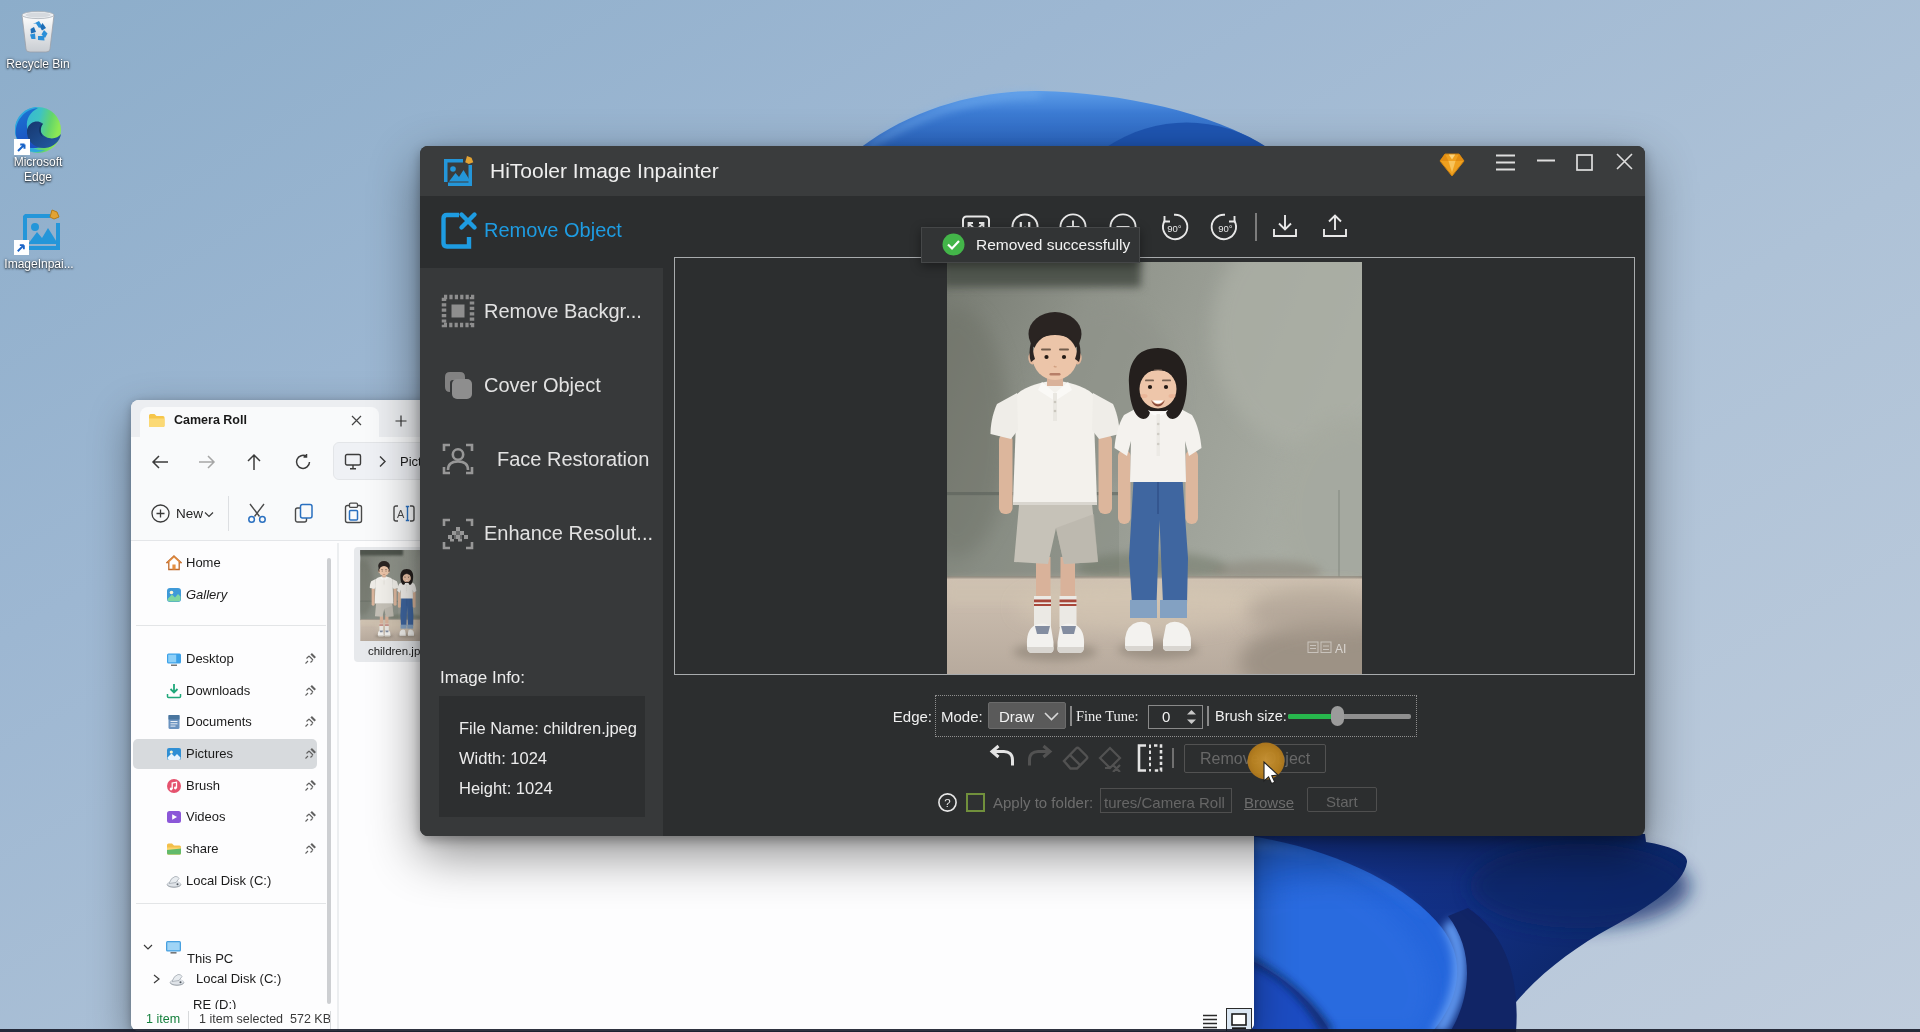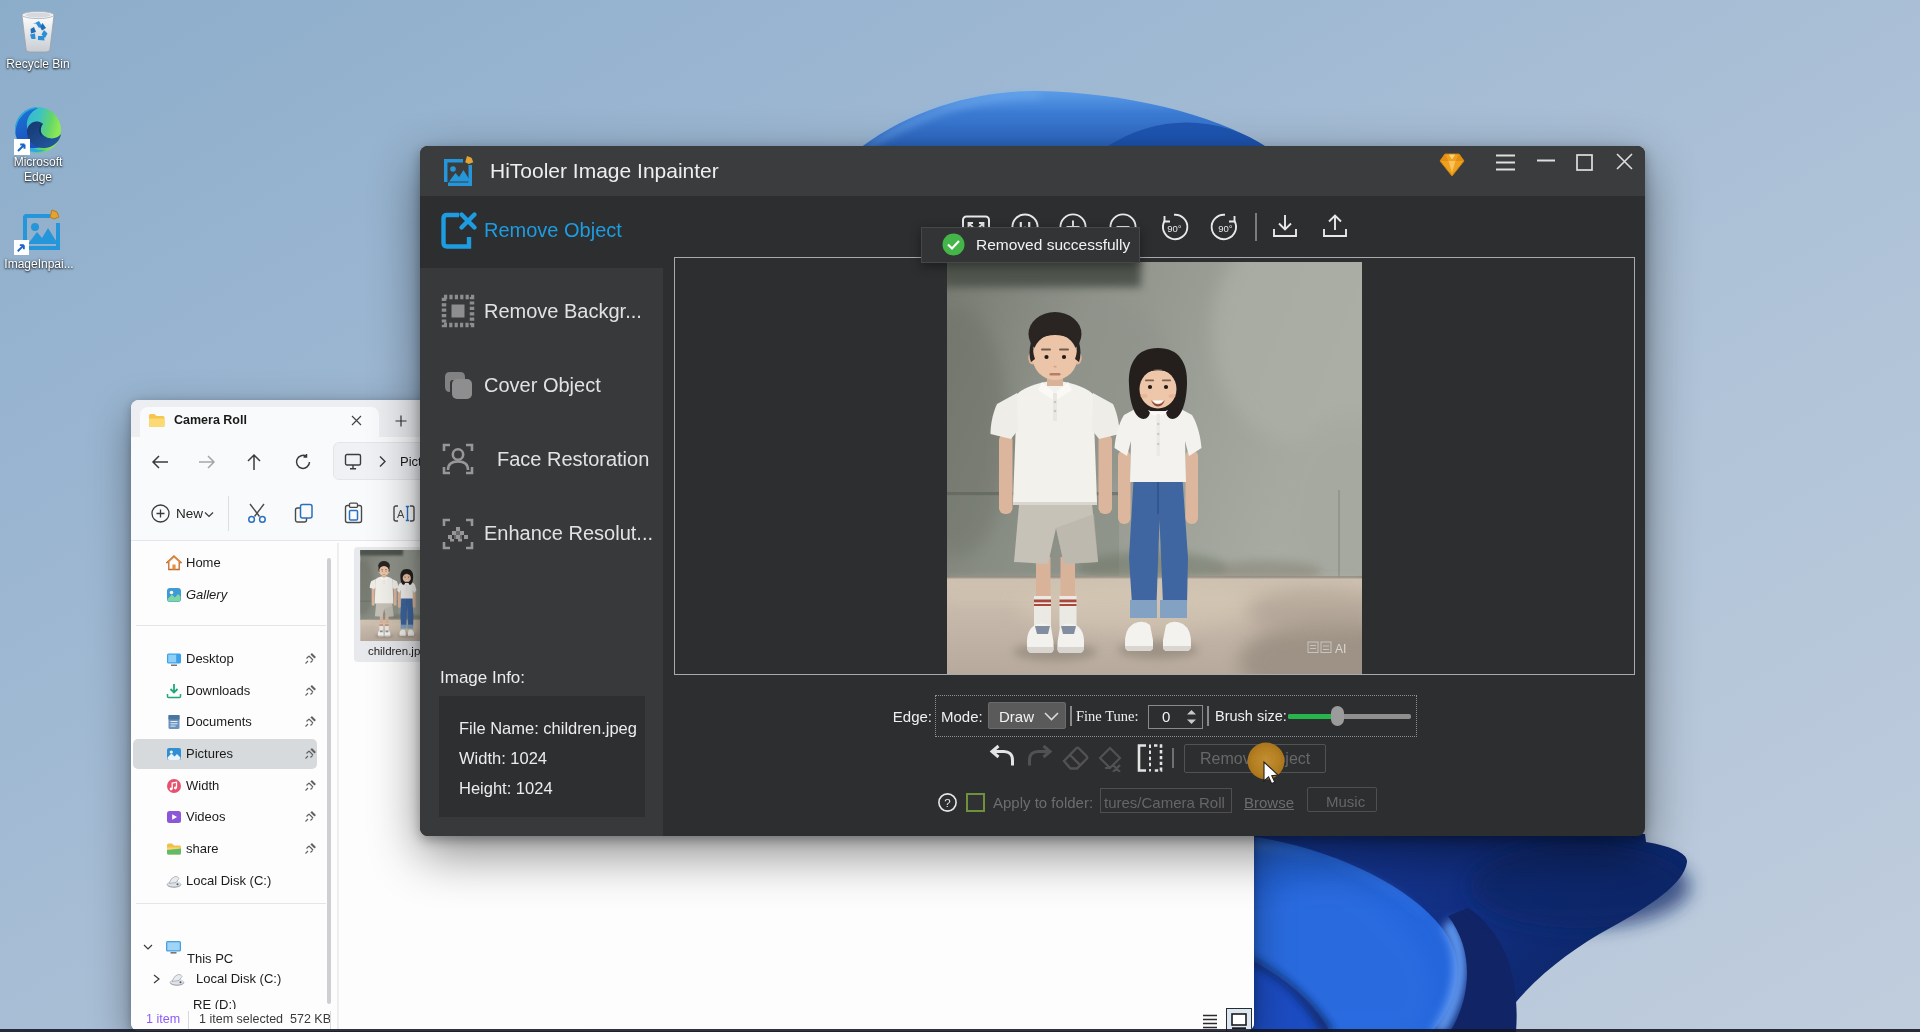--- a/index.html
+++ b/index.html
@@ -213,21 +213,21 @@
       <circle cx="5.3" cy="6" r="1.6" fill="#fdf4cf"></circle>
       <path d="M1.5,11.5 L5.5,7.5 L8.5,10.5 L11,8 L14.5,11.5 L14.5,12 Q14.5,14 12.5,14 L3.5,14 Q1.5,14 1.5,12 Z" fill="#e8f4fd"></path>
     </svg>
     <div class="abs" style="left:55px;top:346px;">Pictures</div>
     <svg class="abs" style="left:35px;top:378px" width="16" height="16" viewBox="0 0 16 16">
       <circle cx="8" cy="8" r="7" fill="#e5526e"></circle>
       <path d="M6.2,11 L6.2,5 L10.5,4.2 L10.5,10" stroke="#fff" stroke-width="1.3" fill="none"></path>
       <circle cx="5.1" cy="11" r="1.4" fill="#fff"></circle>
         <circle cx="9.4" cy="10" r="1.4" fill="#fff"></circle>
     </svg>
-    <div class="abs" style="left:55px;top:378px;">Width</div>
+    <div class="abs" style="left:55px;top:378px;">Brush</div>
     <svg class="abs" style="left:35px;top:409px" width="16" height="16" viewBox="0 0 16 16">
       <rect x="1" y="2" width="14" height="12" rx="2.5" fill="#8b57d8"></rect>
       <path d="M6.2,5.2 L11,8 L6.2,10.8 Z" fill="#fff"></path>
     </svg>
     <div class="abs" style="left:55px;top:409px;">Videos</div>
     <svg class="abs" style="left:35px;top:441px" width="16" height="16" viewBox="0 0 16 16">
       <path d="M1,4 Q1,2.5 2.5,2.5 L6,2.5 L8,4.5 L13.5,4.5 Q15,4.5 15,6 L15,12 Q15,13.5 13.5,13.5 L2.5,13.5 Q1,13.5 1,12 Z" fill="#f3bf4b"></path>
       <path d="M1,6.5 L15,6.5 L15,12 Q15,13.5 13.5,13.5 L2.5,13.5 Q1,13.5 1,12 Z" fill="#fbd56e"></path>
       <path d="M1,9 L15,7.5 L15,12 Q15,13.5 13.5,13.5 L2.5,13.5 Q1,13.5 1,12 Z" fill="#62ba6b"></path>
     </svg>
@@ -284,21 +284,21 @@
         <path d="M7.5,1.5 L11.5,5.5 M5,4 L9,8 M5,4 L2.5,6.5 M9,8 L6.5,10.5 M4,9 L1.5,11.5 M6.8,2.2 L10.8,6.2" stroke="#616161" stroke-width="1.1" fill="none"></path>
       </svg>
 
     <div class="abs" style="left:206px;top:143px;width:2px;height:860px;background:#eceef0;"></div>
     <div class="abs" style="left:223px;top:147px;width:93px;height:115px;background:#e7e9ec;border-radius:4px;"></div>
     <svg class="abs" style="left:229px;top:150px" width="92" height="91" viewBox="0 0 415 412">
         <use href="#kids"></use>
       </svg>
     <div class="abs" style="left:223px;top:245px;width:93px;text-align:center;font-size:11.5px;color:#1b1b1b;">children.jpeg</div>
 
-    <div class="abs" style="left:15px;top:612px;font-size:12.5px;color:#8b5cf6;">1 item</div>
+    <div class="abs" style="left:15px;top:612px;font-size:12.5px;color:#15803d;">1 item</div>
     <div class="abs" style="left:57px;top:611px;width:1px;height:18px;background:#d7d9db;"></div>
     <div class="abs" style="left:68px;top:612px;font-size:12.5px;color:#3a3a3a;">1 item selected&nbsp; 572 KB</div>
     <div class="abs" style="left:199px;top:611px;width:1px;height:18px;background:#d7d9db;"></div>
     <svg class="abs" style="left:1071px;top:613px" width="16" height="16" viewBox="0 0 16 16">
         <path d="M1,2.5 L15,2.5 M1,6.5 L15,6.5 M1,10.5 L15,10.5 M1,14.5 L15,14.5" stroke="#2b2b2b" stroke-width="1.6"></path>
       </svg>
     <div class="abs" style="left:1095px;top:608px;width:26px;height:25px;background:#dbe7f3;border:1.6px solid #2b2b2b;"></div>
     <svg class="abs" style="left:1100px;top:613px" width="16" height="16" viewBox="0 0 16 16">
         <rect x="1" y="1" width="14" height="11" stroke="#1b1b1b" stroke-width="1.6" fill="#fff"></rect>
         <path d="M1,15.2 L15,15.2" stroke="#1b1b1b" stroke-width="1.8"></path>
@@ -476,21 +476,21 @@
     <svg class="abs" style="left:518px;top:647px" width="19" height="19" viewBox="0 0 19 19">
       <circle cx="9.5" cy="9.5" r="8.6" stroke="#e8e8e8" stroke-width="1.6" fill="none"></circle>
       <text x="6.2" y="13.5" font-size="11.5" fill="#e8e8e8" font-family="Liberation Sans">?</text>
     </svg>
     <div class="abs" style="left:546px;top:647px;width:19px;height:19px;border:2px solid #71903c;background:#2f3132;"></div>
     <div class="abs" style="left:573px;top:648px;font-size:15px;color:#6d6d6d;">Apply to folder:</div>
     <div class="abs" style="left:680px;top:642px;width:132px;height:25px;border:1px solid #4f4f4f;overflow:hidden;"></div>
     <div class="abs" style="left:684px;top:648px;font-size:15px;color:#666666;white-space:nowrap;">tures/Camera Roll</div>
     <div class="abs" style="left:824px;top:648px;font-size:15px;color:#6d6d6d;text-decoration:underline;">Browse</div>
     <div class="abs" style="left:887px;top:641px;width:70px;height:25px;border:1px solid #4f4f4f;border-radius:2px;"></div>
-    <div class="abs" style="left:906px;top:647px;font-size:15px;color:#666666;">Music</div>
+    <div class="abs" style="left:906px;top:647px;font-size:15px;color:#666666;">Start</div>
   </div>
   <div class="abs" style="left:0;top:1029px;width:1920px;height:3px;background:rgba(18,22,36,.88)"></div>
   <svg class="abs" style="left:1240px;top:735px" width="60" height="55" viewBox="0 0 60 55">
     <defs>
         <radialGradient id="tapG">
           <stop offset="0" stop-color="#c99334"></stop>
           <stop offset="0.75" stop-color="#b8811f"></stop>
           <stop offset="1" stop-color="#ad761d"></stop>
         </radialGradient>
       </defs>

